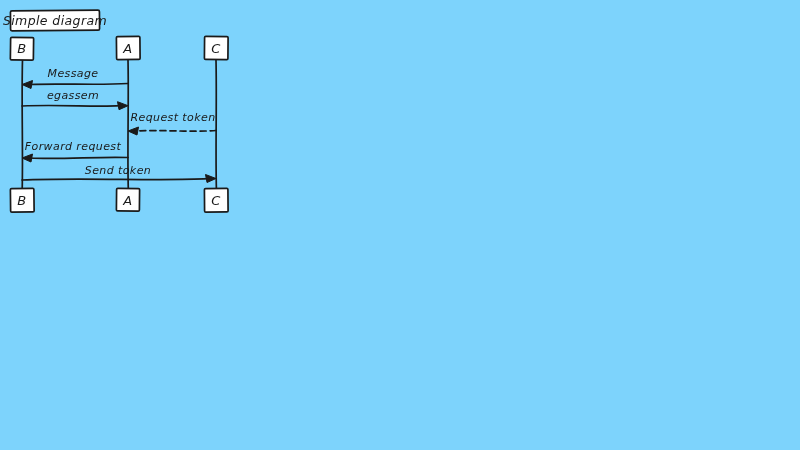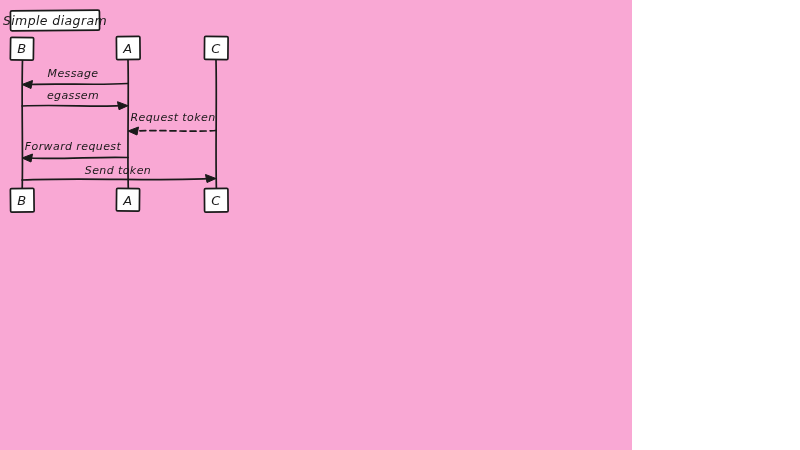--- a/index.html
+++ b/index.html
@@ -5,23 +5,23 @@
   html, body {
     margin: 0;
     padding: 0;
     width: 800px;
     height: 450px;
     background: #ffffff;
     overflow: hidden;
   }
   .canvas-wrap {
     position: relative;
-    width: 632px;
+    width: 800px;
     height: 450px;
-    background: #f9a8d4;
+    background: #7dd3fc;
   }
   svg {
     display: block;
   }
   .ink-line {
     fill: none;
     stroke: #1a1a1a;
     stroke-width: 1.7;
     stroke-linecap: round;
     stroke-linejoin: round;

